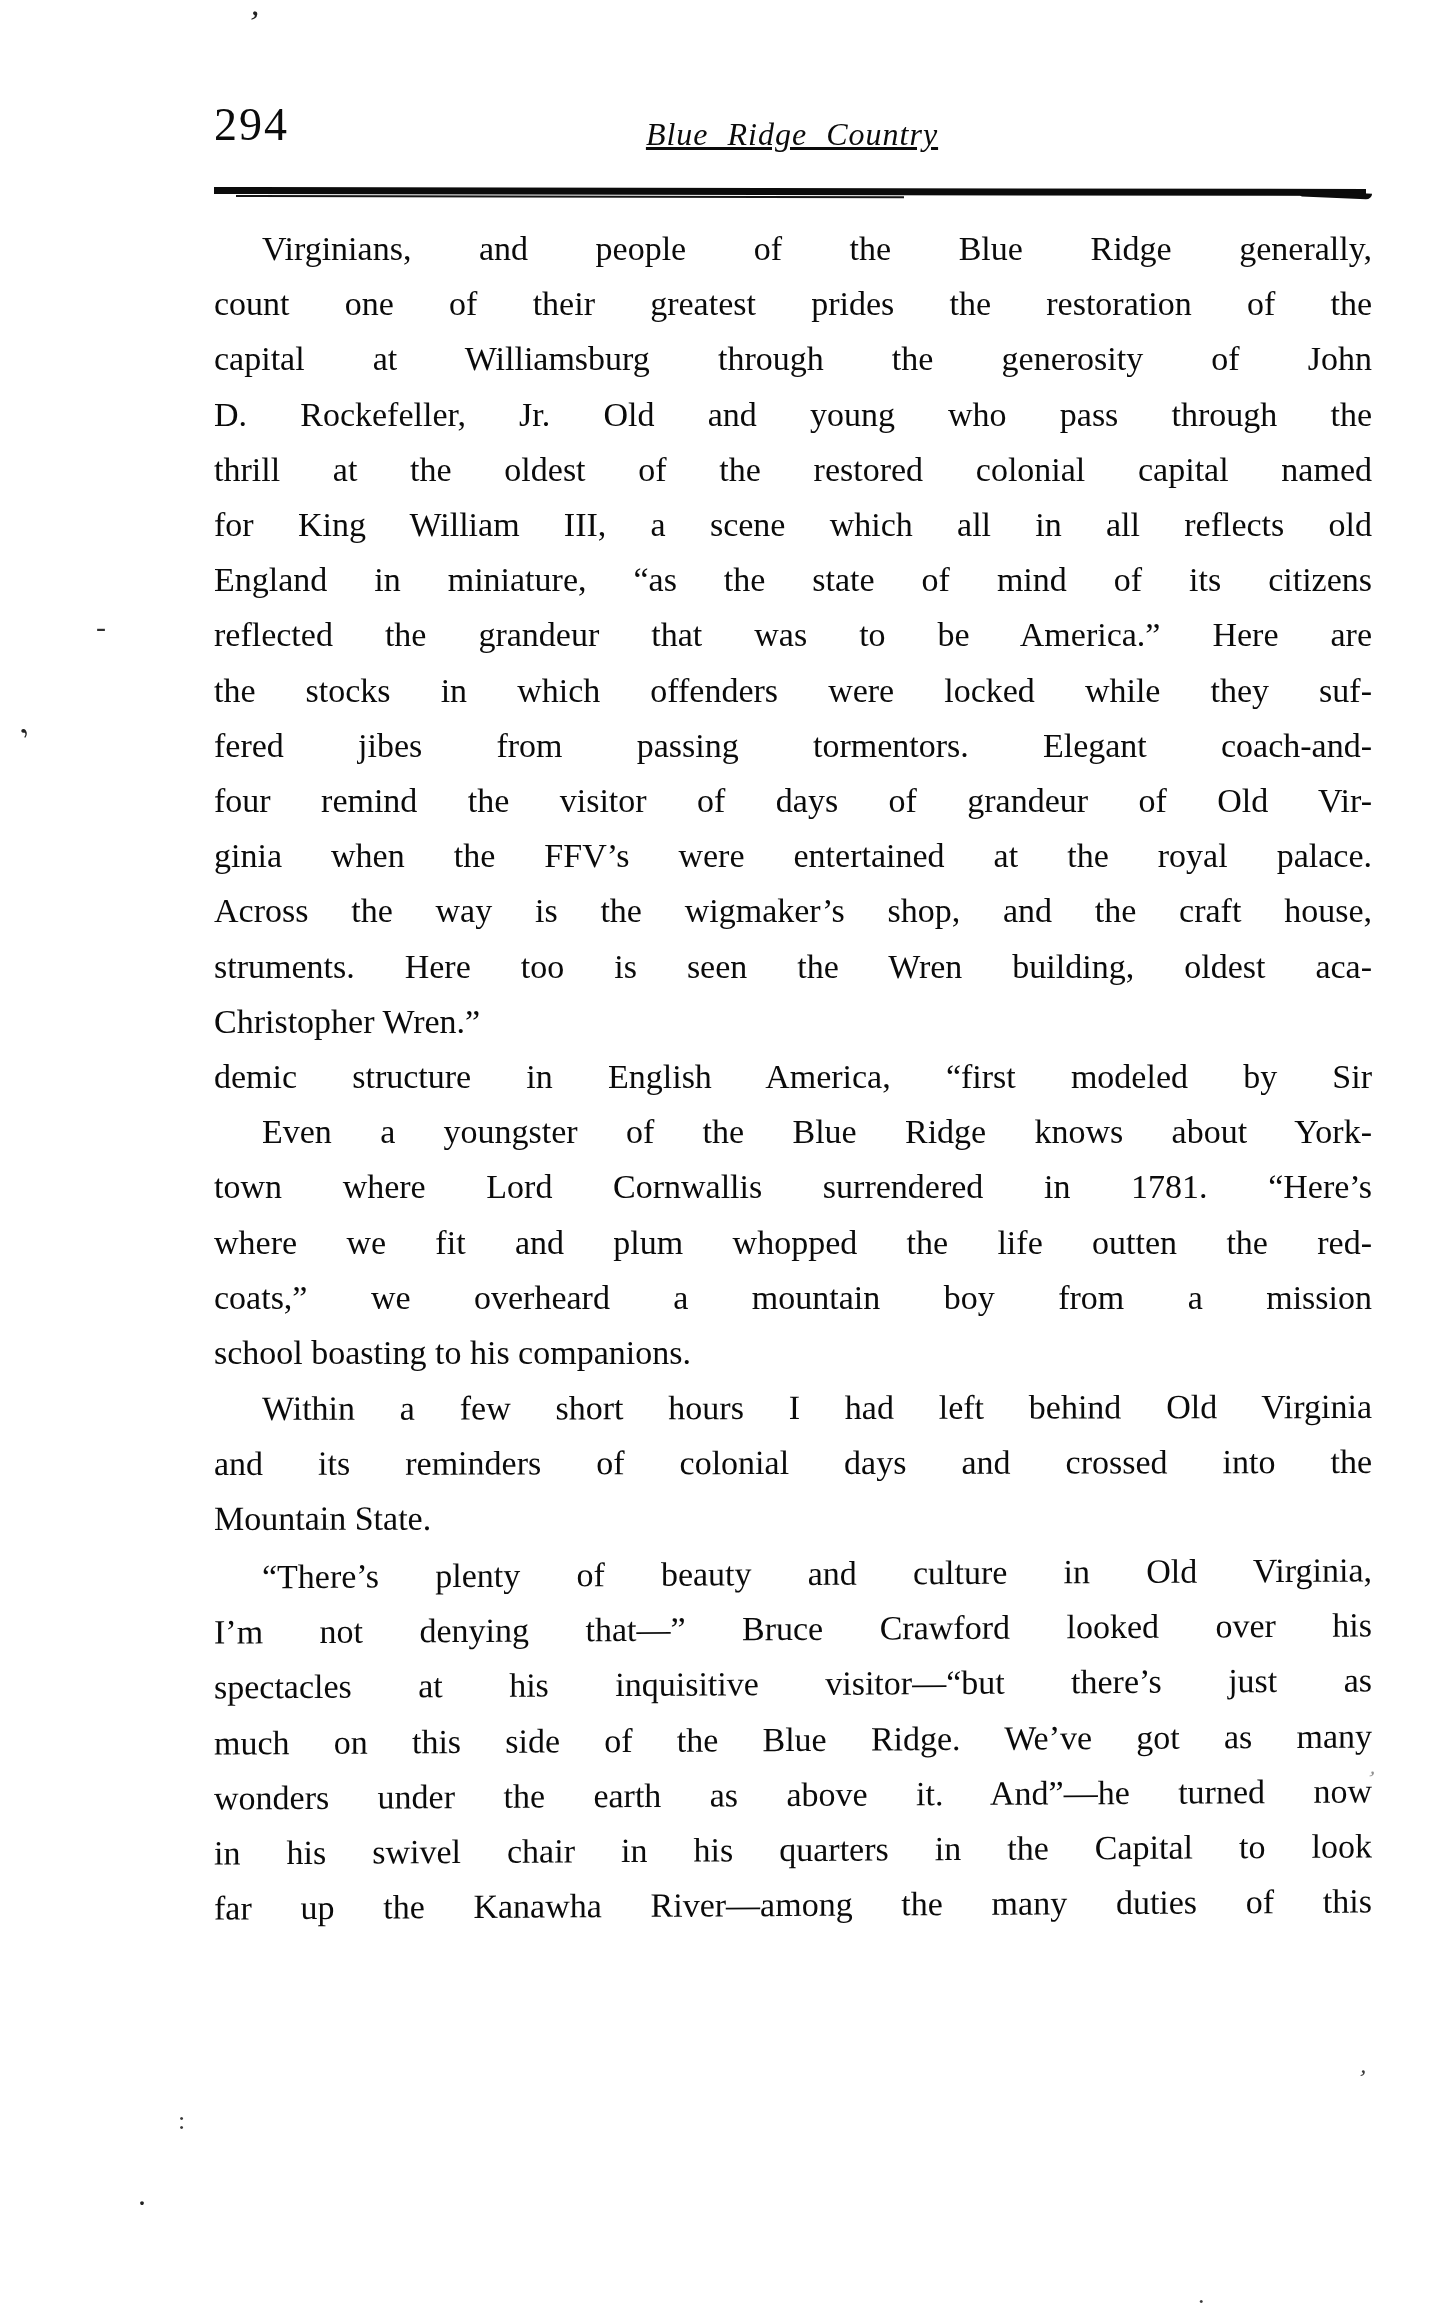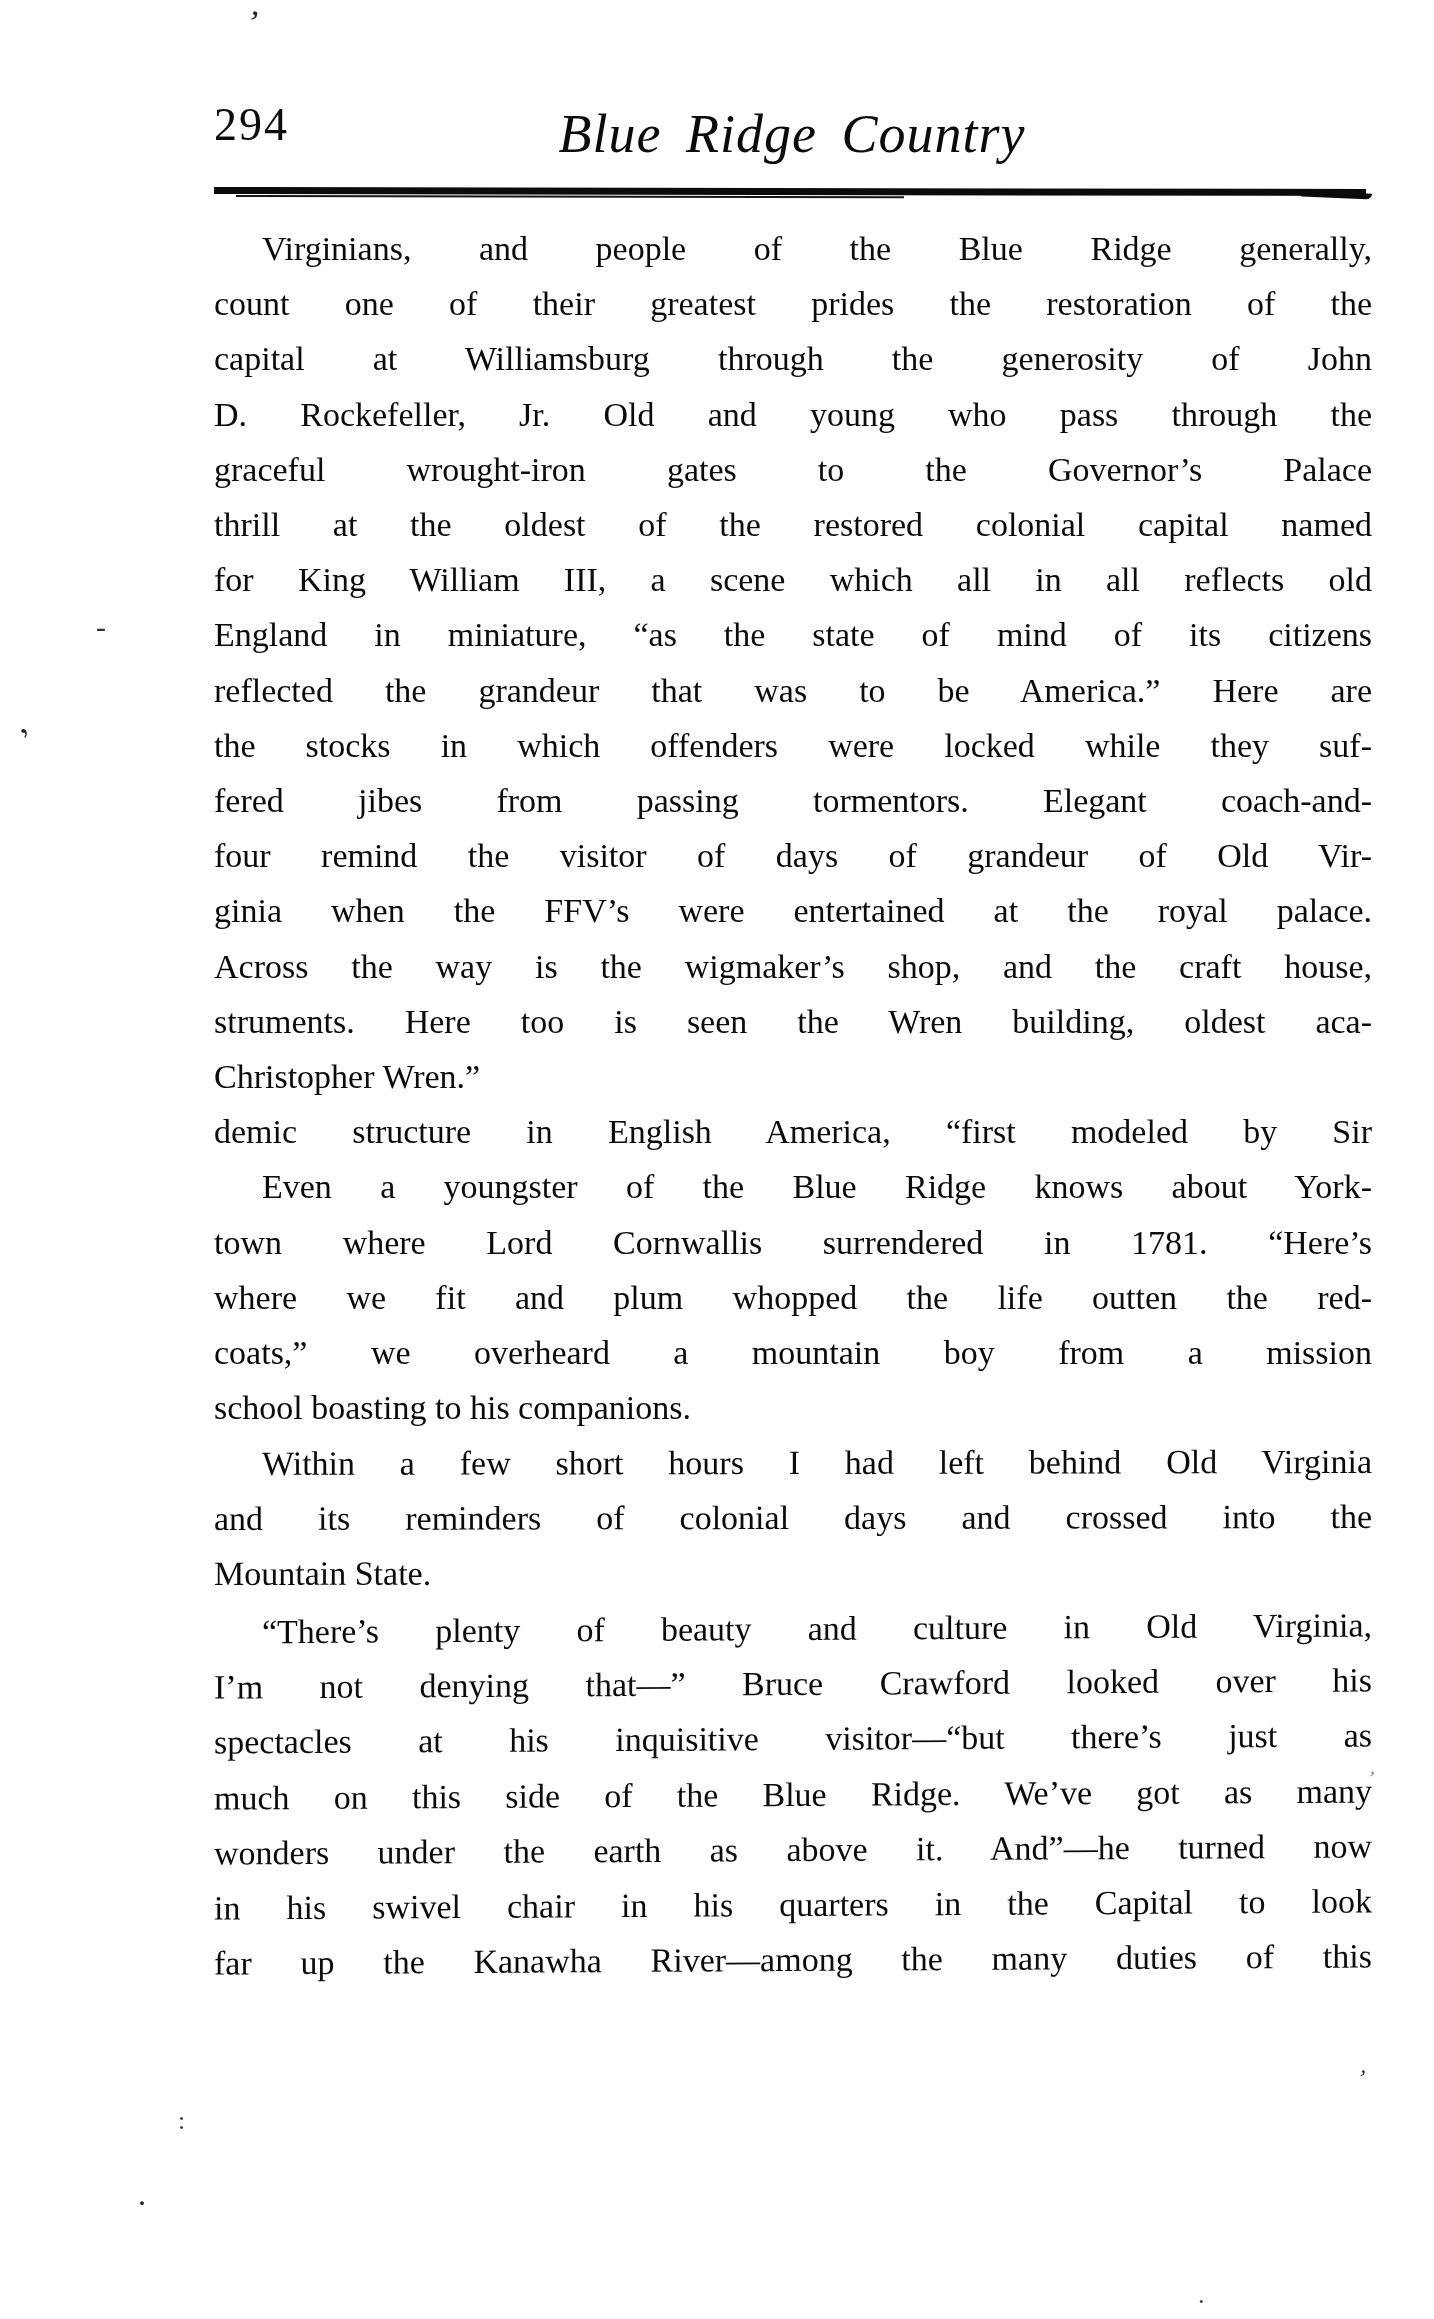--- a/index.html
+++ b/index.html
@@ -14,22 +14,22 @@
   
   #folio{
     position:absolute;left:214px;top:100px;
     font-size:46px;line-height:50px;
     letter-spacing:2px;
   }
   #running-title{
     position:absolute;left:214px;top:108px;width:1156px;
     text-align:center;
     font-style:italic;
-    font-size:54px;line-height:52px;
-    letter-spacing:1px;word-spacing:10px;
+    font-size:32px;line-height:52px;
+    letter-spacing:1px;word-spacing:10px;text-decoration:underline;
   }
   #header-rule{
     position:absolute;left:214px;top:188px;
     width:1152px;height:7px;background:#0b0b0b;
     transform:rotate(0.1deg);
   }
   #header-rule-echo{
     position:absolute;left:22px;top:8px;
     width:58%;height:2px;background:#161616;
   }
@@ -74,21 +74,20 @@
     <div id="header-rule-echo"></div>
   </div>
   <div id="header-rule-tail"></div>
 
   <div id="body-text">
       <div class="paragraph para-1">
         <div class="line first">Virginians, and people of the Blue Ridge generally,</div>
         <div class="line">count one of their greatest prides the restoration of the</div>
         <div class="line">capital at Williamsburg through the generosity of John</div>
         <div class="line">D. Rockefeller, Jr. Old and young who pass through the</div>
-        <div class="line">graceful wrought-iron gates to the Governor’s Palace</div>
         <div class="line">thrill at the oldest of the restored colonial capital named</div>
         <div class="line">for King William III, a scene which all in all reflects old</div>
         <div class="line">England in miniature, “as the state of mind of its citizens</div>
         <div class="line">reflected the grandeur that was to be America.” Here are</div>
         <div class="line">the stocks in which offenders were locked while they suf-</div>
         <div class="line">fered jibes from passing tormentors. Elegant coach-and-</div>
         <div class="line">four remind the visitor of days of grandeur of Old Vir-</div>
         <div class="line">ginia when the FFV’s were entertained at the royal palace.</div>
         <div class="line">Across the way is the wigmaker’s shop, and the craft house,</div>
         <div class="line">struments. Here too is seen the Wren building, oldest aca-</div>

